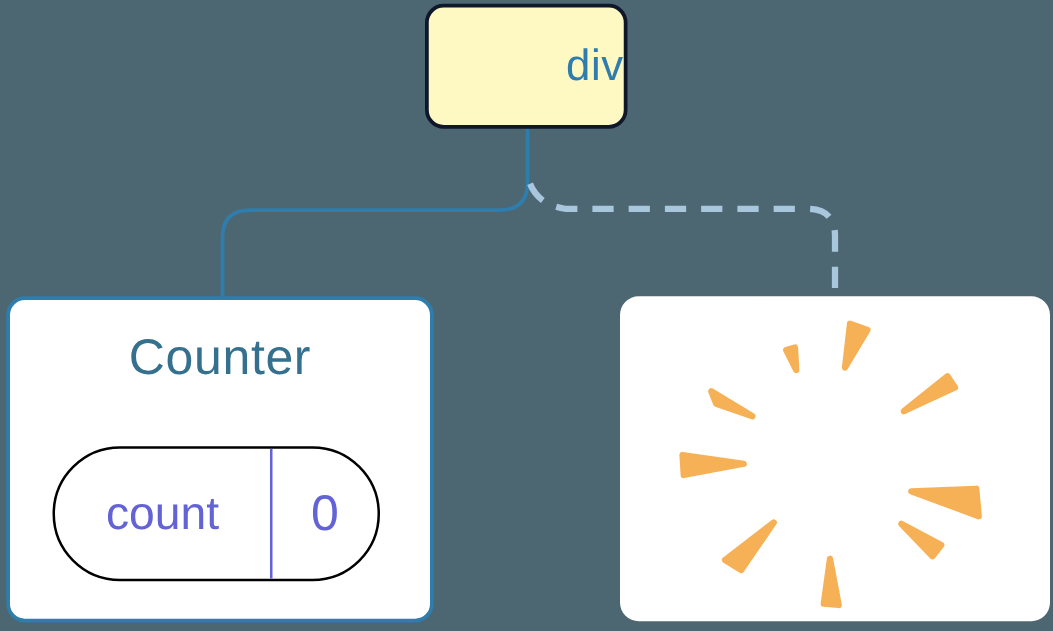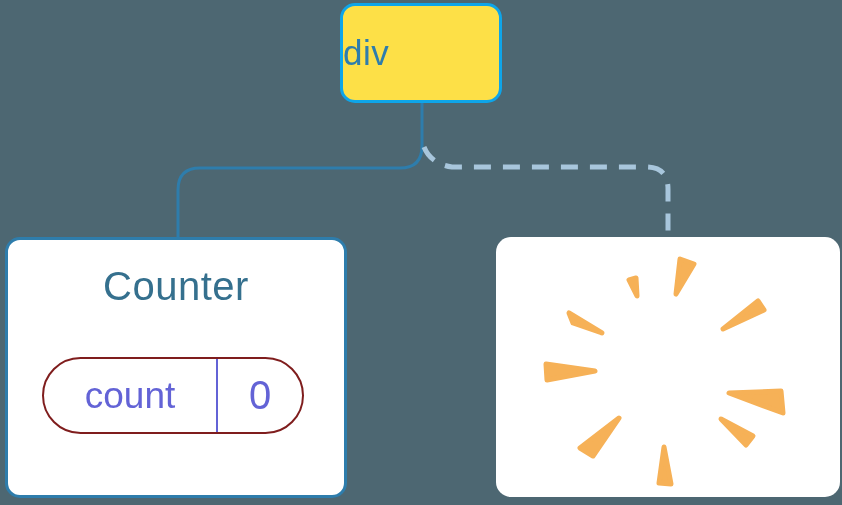--- a/index.html
+++ b/index.html
@@ -6,36 +6,36 @@
   .canvas{
     position:relative;width:842px;height:505px;overflow:hidden;
     background:#4d6772;
     font-family:"Liberation Sans",sans-serif;
   }
   .connectors{position:absolute;left:0;top:0;width:842px;height:505px;}
   .solid-link{fill:none;stroke:#2e7dac;stroke-width:3;}
   .dashed-link{fill:none;stroke:#a8c6dc;stroke-width:5;stroke-dasharray:17 12;}
   .node-root{
     position:absolute;left:340px;top:3px;width:162px;height:100px;
-    box-sizing:border-box;background:#fde047;border:3px solid #0ea5e9;border-radius:15px;
-    display:flex;align-items:center;justify-content:flex-start;
+    box-sizing:border-box;background:#fef9c3;border:3px solid #0f172a;border-radius:15px;
+    display:flex;align-items:center;justify-content:flex-end;
     color:#2e7dac;font-size:35px;font-weight:500;letter-spacing:.5px;
   }
   .card{position:absolute;top:237px;background:#fff;border-radius:15px;}
   .card-counter{
     left:5px;width:342px;height:261px;
     box-sizing:border-box;border:3px solid #2e7dac;
   }
   .card-title{
     margin-top:26px;text-align:center;line-height:1;
     font-size:40px;font-weight:500;color:#35708e;letter-spacing:.5px;
   }
   .state-pill{
-    position:absolute;left:34px;top:117px;width:262px;height:77px;
-    box-sizing:border-box;border:2px solid #7f1d1d;border-radius:60px;
+    position:absolute;left:34px;top:117px;width:262px;height:108px;
+    box-sizing:border-box;border:2px solid #000000;border-radius:60px;
     display:flex;color:#6363d6;overflow:hidden;
   }
   .pill-key{
     width:172px;display:flex;align-items:center;justify-content:center;
     border-right:2px solid #6363d6;font-size:37px;
   }
   .pill-value{
     flex:1;display:flex;align-items:center;justify-content:center;font-size:40px;
   }
   .card-removed{left:496px;width:344px;height:260px;}

